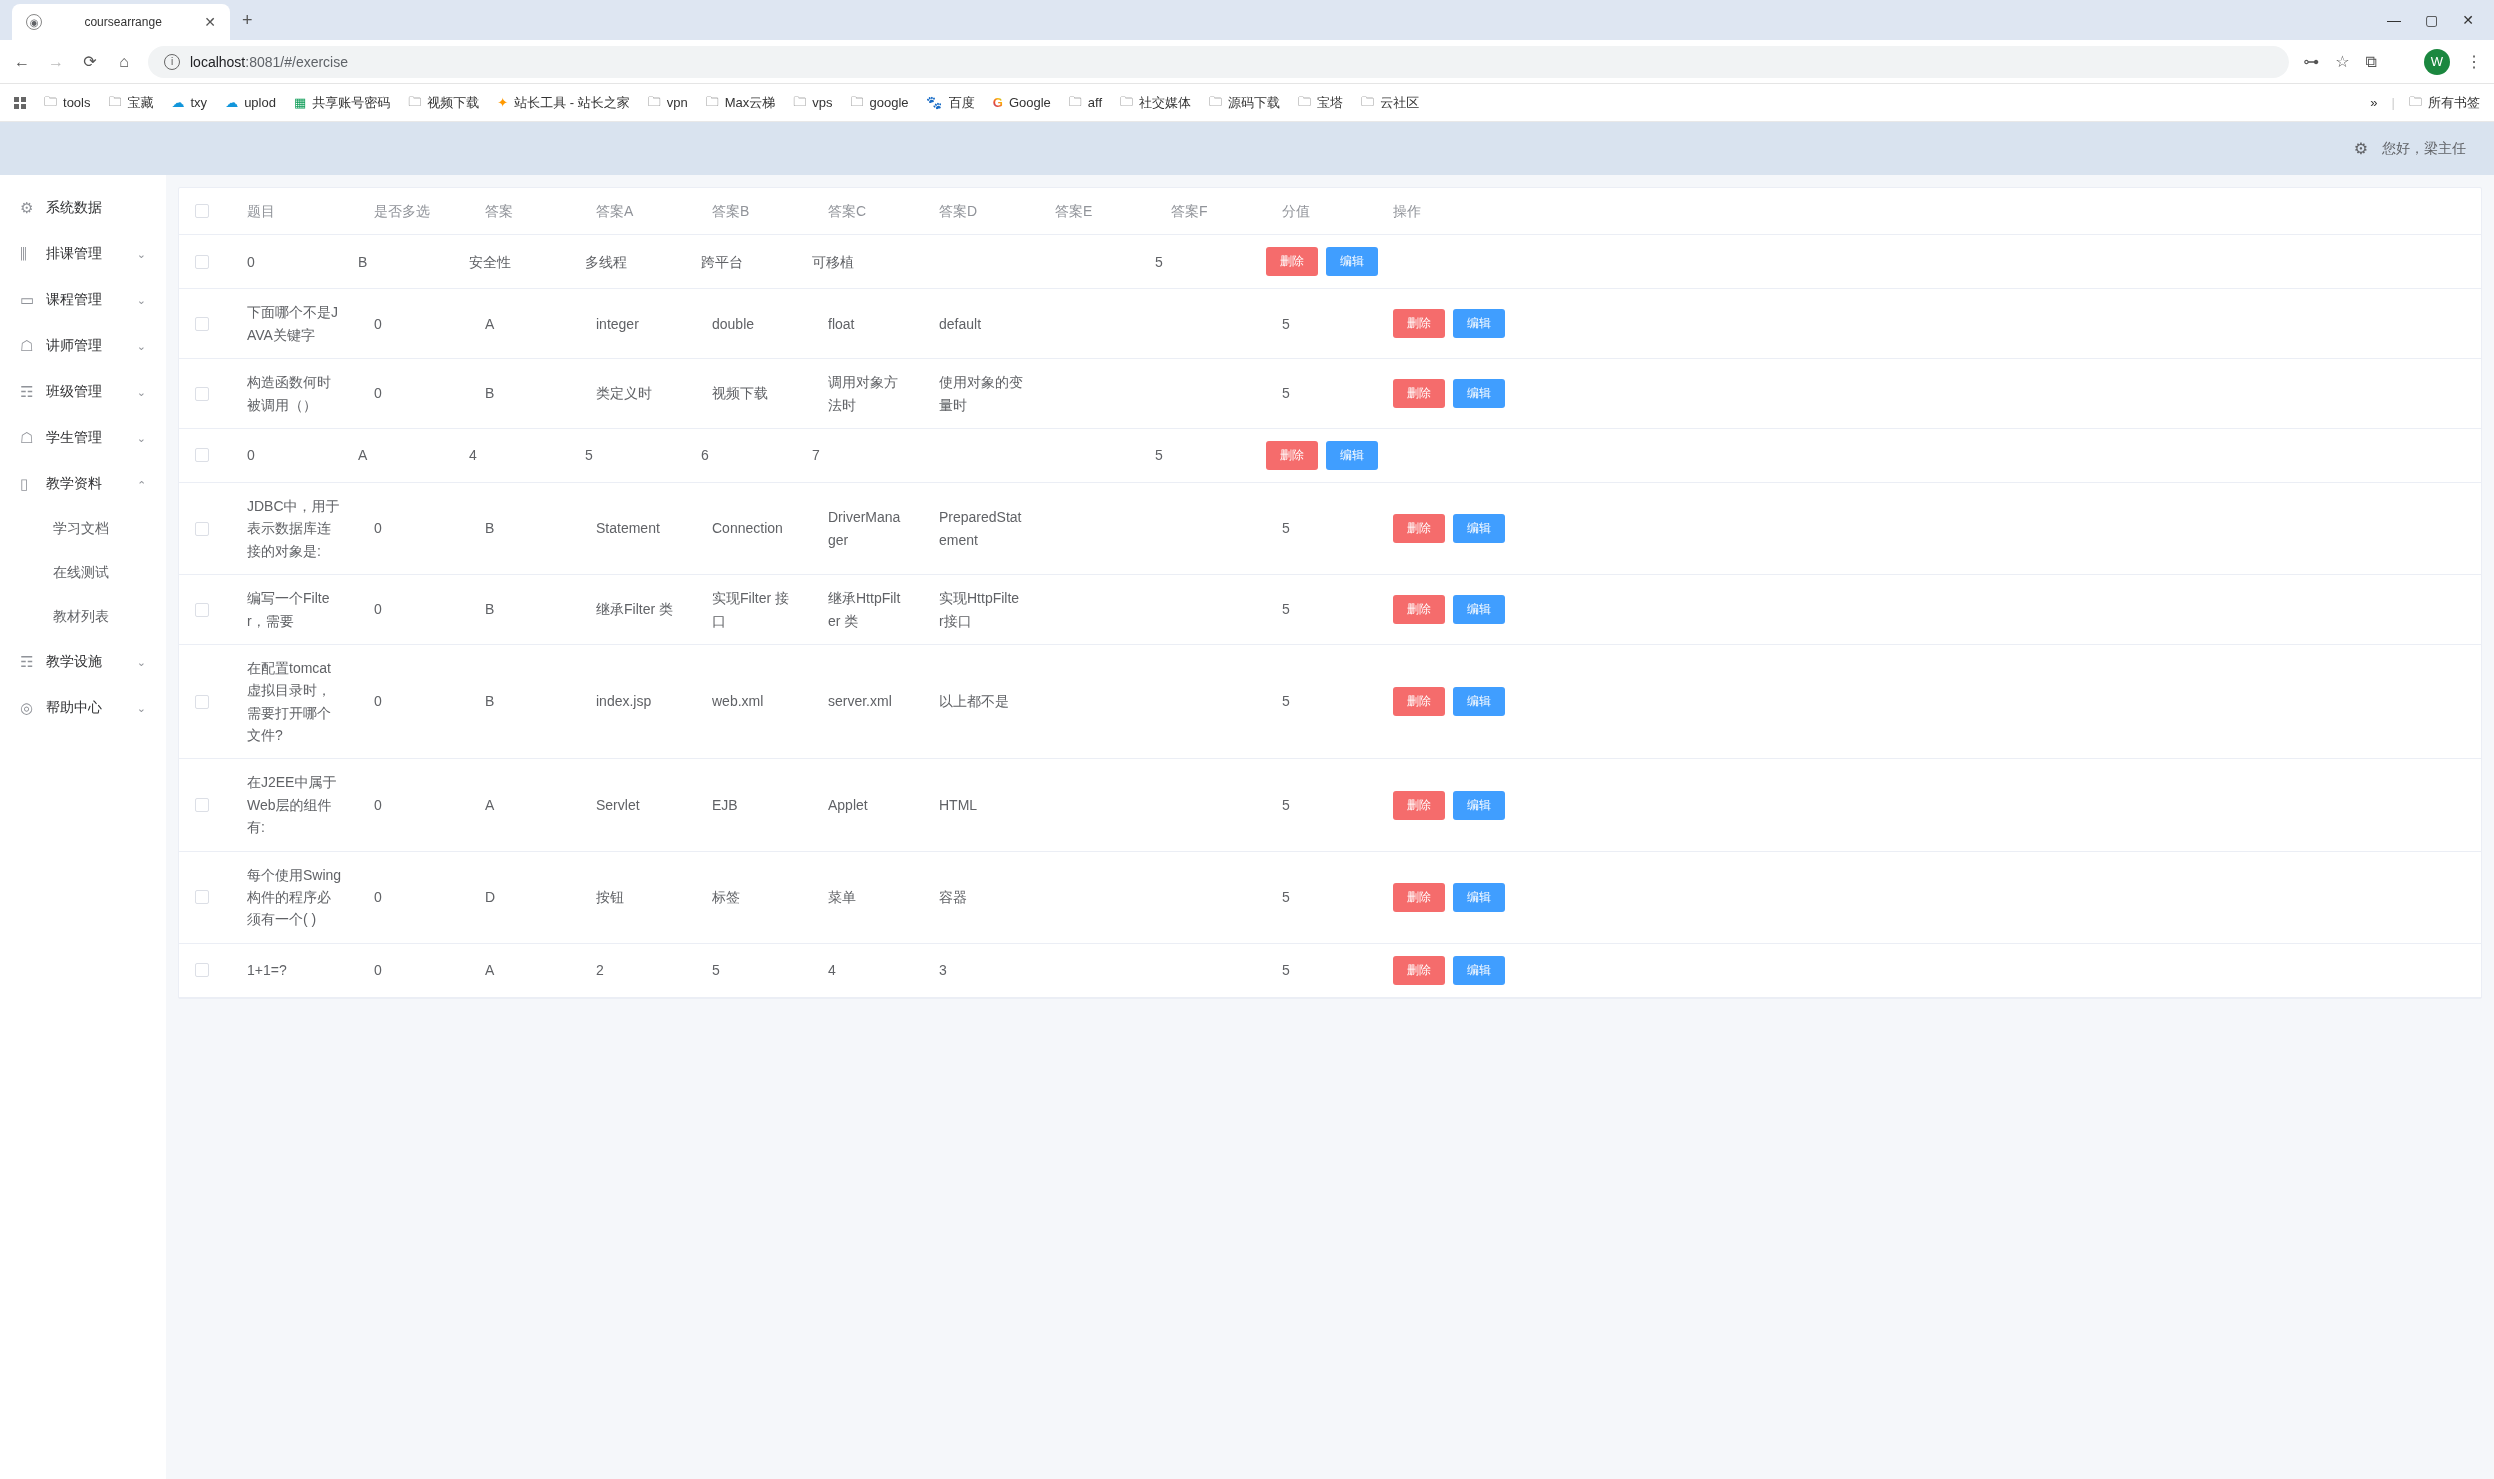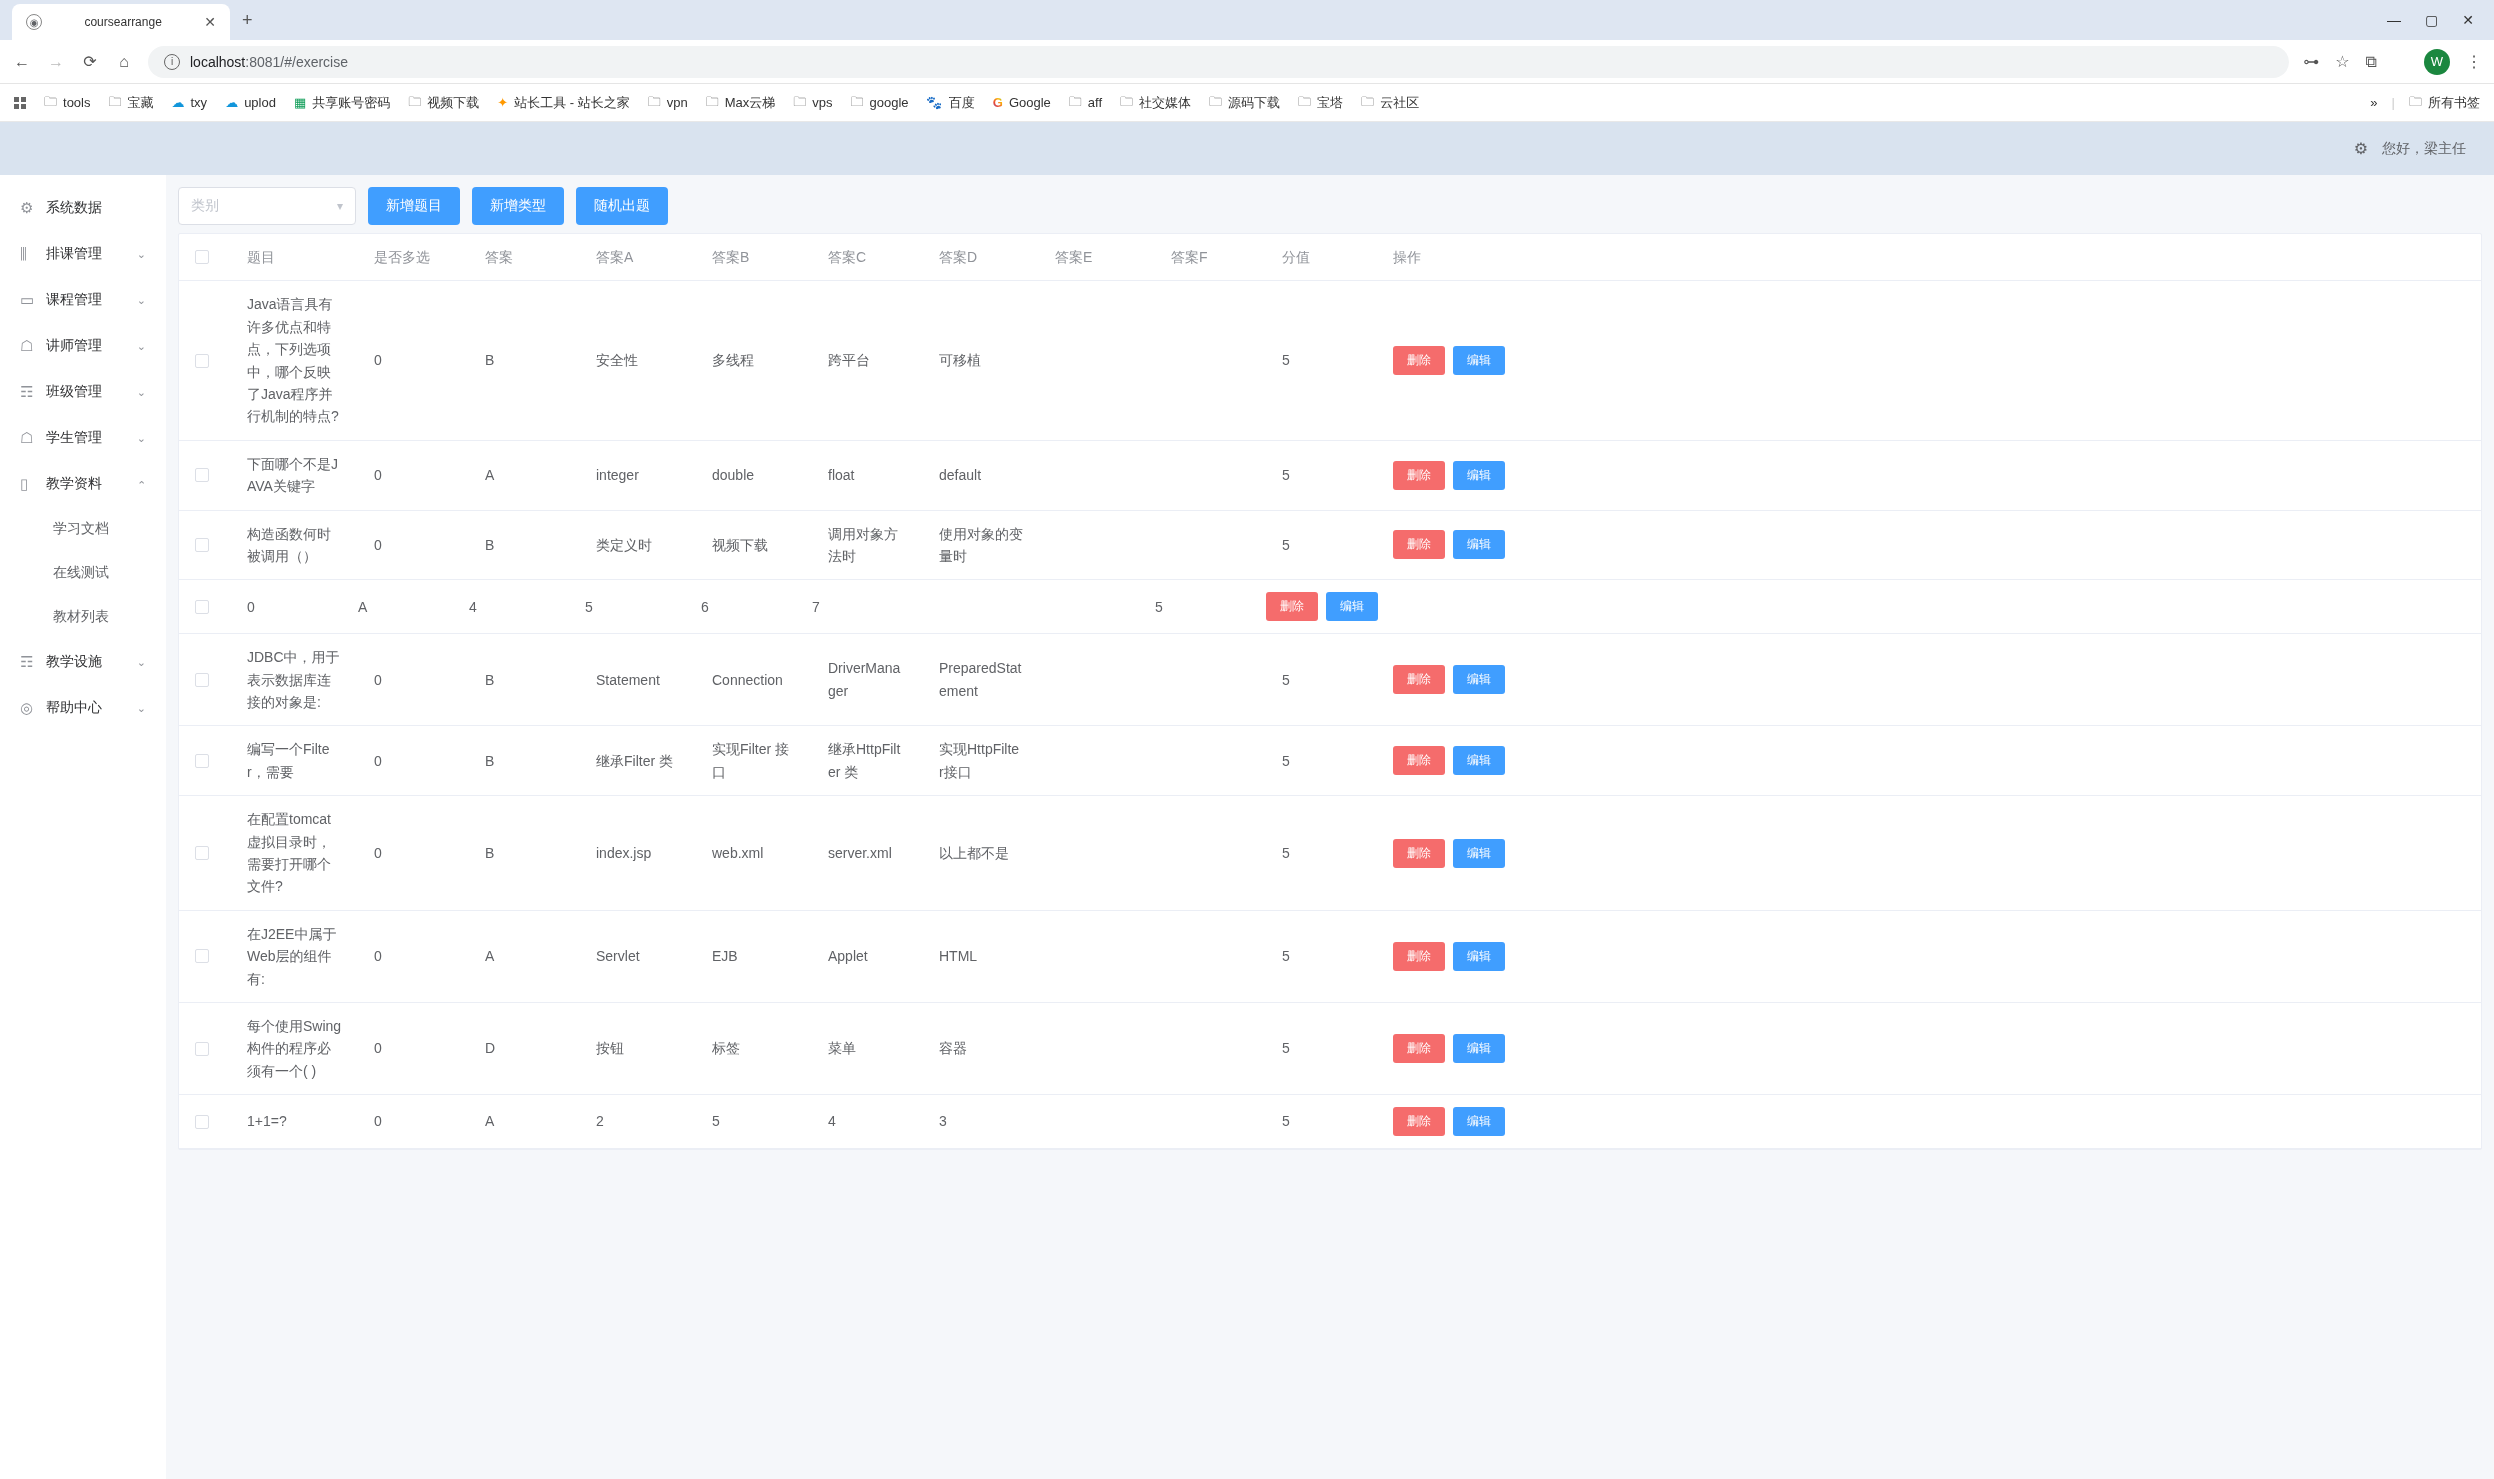--- a/index.html
+++ b/index.html
@@ -252,29 +252,20 @@
         <span class="arrow">⌄</span>
       </div>
       <div class="menu-item">
         <span class="micon">◎</span>
         <span>帮助中心</span>
         <span class="arrow">⌄</span>
       </div>
     </div>
 
   <div class="main">
-    <div class="action-bar">
-      <div class="select">
-        <span>类别</span>
-        <span class="sel-arrow">▾</span>
-      </div>
-      <button class="btn">新增题目</button>
-      <button class="btn">新增类型</button>
-      <button class="btn">随机出题</button>
-    </div>
 
     <div class="table">
       <div class="thead">
         <div class="cell col-chk">
             <div class="chk"></div>
           </div>
         <div class="cell col-title">题目</div>
         <div class="cell col-multi">是否多选</div>
         <div class="cell col-ans">答案</div>
         <div class="cell col-a">答案A</div>
@@ -284,21 +275,20 @@
         <div class="cell col-e">答案E</div>
         <div class="cell col-f">答案F</div>
         <div class="cell col-score">分值</div>
         <div class="cell col-op">操作</div>
       </div>
       <div id="tbody">
           <div class="trow">
             <div class="cell col-chk">
               <div class="chk"></div>
             </div>
-            <div class="cell col-title">Java语言具有许多优点和特点，下列选项中，哪个反映了Java程序并行机制的特点?</div>
             <div class="cell col-multi">0</div>
             <div class="cell col-ans">B</div>
             <div class="cell col-a">安全性</div>
             <div class="cell col-b">多线程</div>
             <div class="cell col-c">跨平台</div>
             <div class="cell col-d">可移植</div>
             <div class="cell col-e"></div>
             <div class="cell col-f"></div>
             <div class="cell col-score">5</div>
             <div class="cell col-op">

